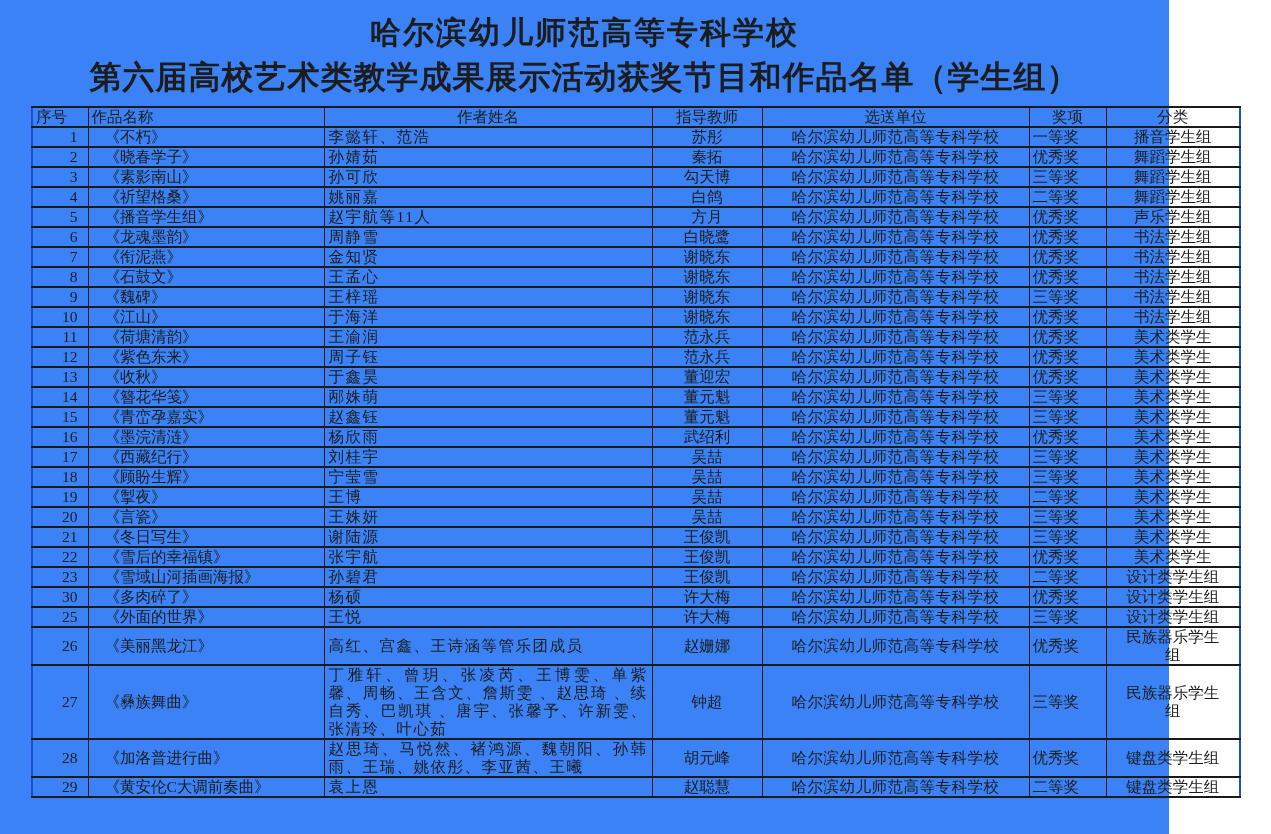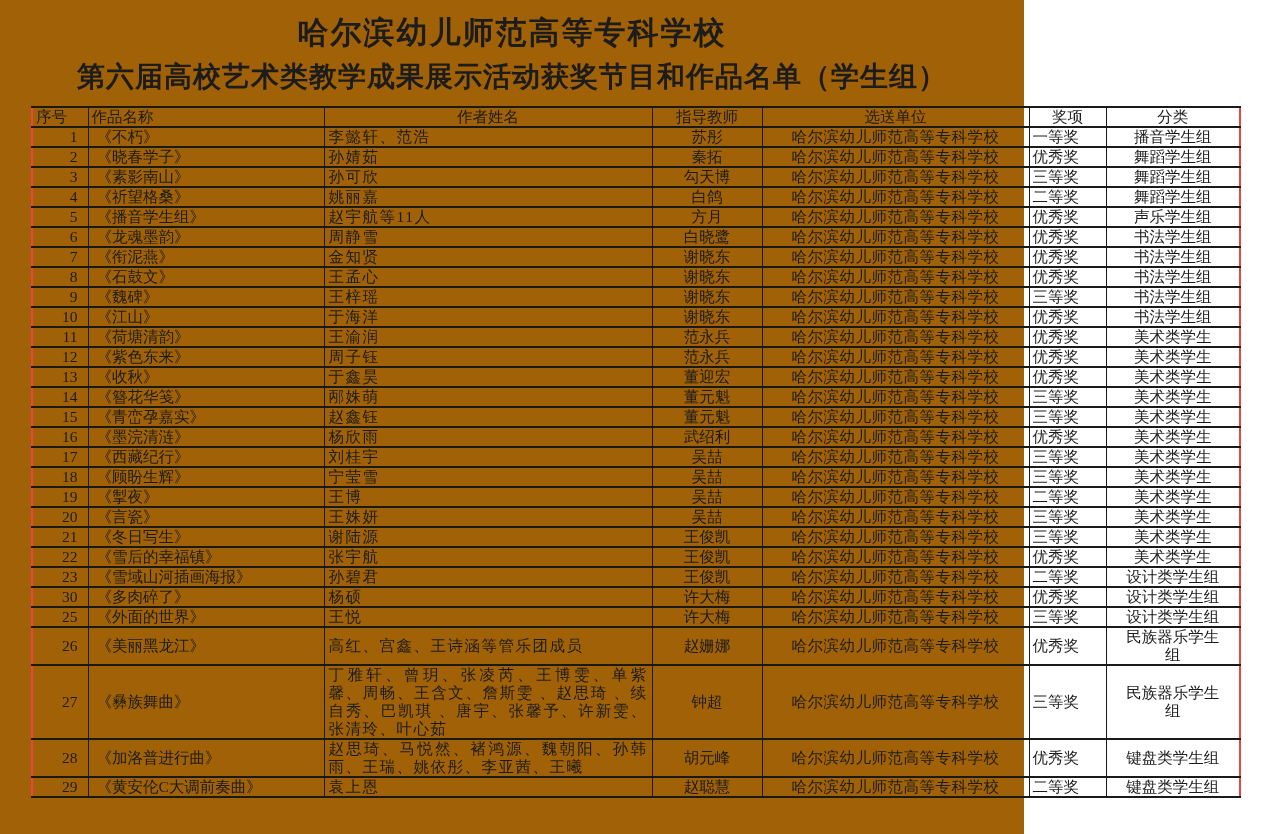--- a/index.html
+++ b/index.html
@@ -7,46 +7,46 @@
     padding: 0;
     background: #ffffff;
     width: 1271px;
     height: 834px;
     overflow: hidden;
     font-family: "Liberation Serif", "DejaVu Serif", serif;
     color: #1c1c1c;
   }
   .page {
     position: relative;
-    width: 1024px;
+    width: 1169px;
     height: 834px;
-    background: #a16207;
+    background: #3b82f6;
   }
   .title-block {
     text-align: center;
     padding-top: 12px;
   }
   .title-line1 {
     font-size: 31px;
     font-weight: bold;
     line-height: 42px;
     letter-spacing: 2px;
   }
   .title-line2 {
-    font-size: 28px;
+    font-size: 32px;
     font-weight: bold;
     line-height: 46px;
     letter-spacing: 1px;
   }
   table.results {
     border-collapse: collapse;
     table-layout: fixed;
     width: 1208px;
     margin: 6px 0 0 31px;
-    border: 2px solid #ef4444;
+    border: 2px solid #1d4ed8;
   }
   col.col-no       { width: 56px;  }
   col.col-title    { width: 236px; }
   col.col-authors  { width: 328px; }
   col.col-teacher  { width: 110px; }
   col.col-unit     { width: 267px; }
   col.col-award    { width: 77px;  }
   col.col-category { width: 134px; }
 
   th, td {
@@ -58,21 +58,21 @@
     font-weight: normal;
     padding: 0 3px;
     vertical-align: middle;
     overflow: hidden;
     word-break: break-all;
   }
   th.col-no, th.col-title { text-align: left; }
   th.col-authors, th.col-teacher, th.col-unit, th.col-award, th.col-category { text-align: center; }
 
   td.col-no       { text-align: right; padding-right: 10px; }
-  td.col-title    { text-align: left; padding-left: 8px; margin-top: 36px; }
+  td.col-title    { text-align: left; padding-left: 16px; margin-top: 36px; }
   td.col-authors  { text-align: justify; text-justify: inter-character; letter-spacing: 1.5px; padding: 0 4px; margin-left: 30px; }
   td.col-teacher  { text-align: center; }
   td.col-unit     { text-align: center; letter-spacing: 0.5px; }
   td.col-award    { }
   td.col-category { text-align: center; padding: 0 14px; margin-left: 8px; }
 </style>
 </head>
 <body>
 
 <div class="page">

